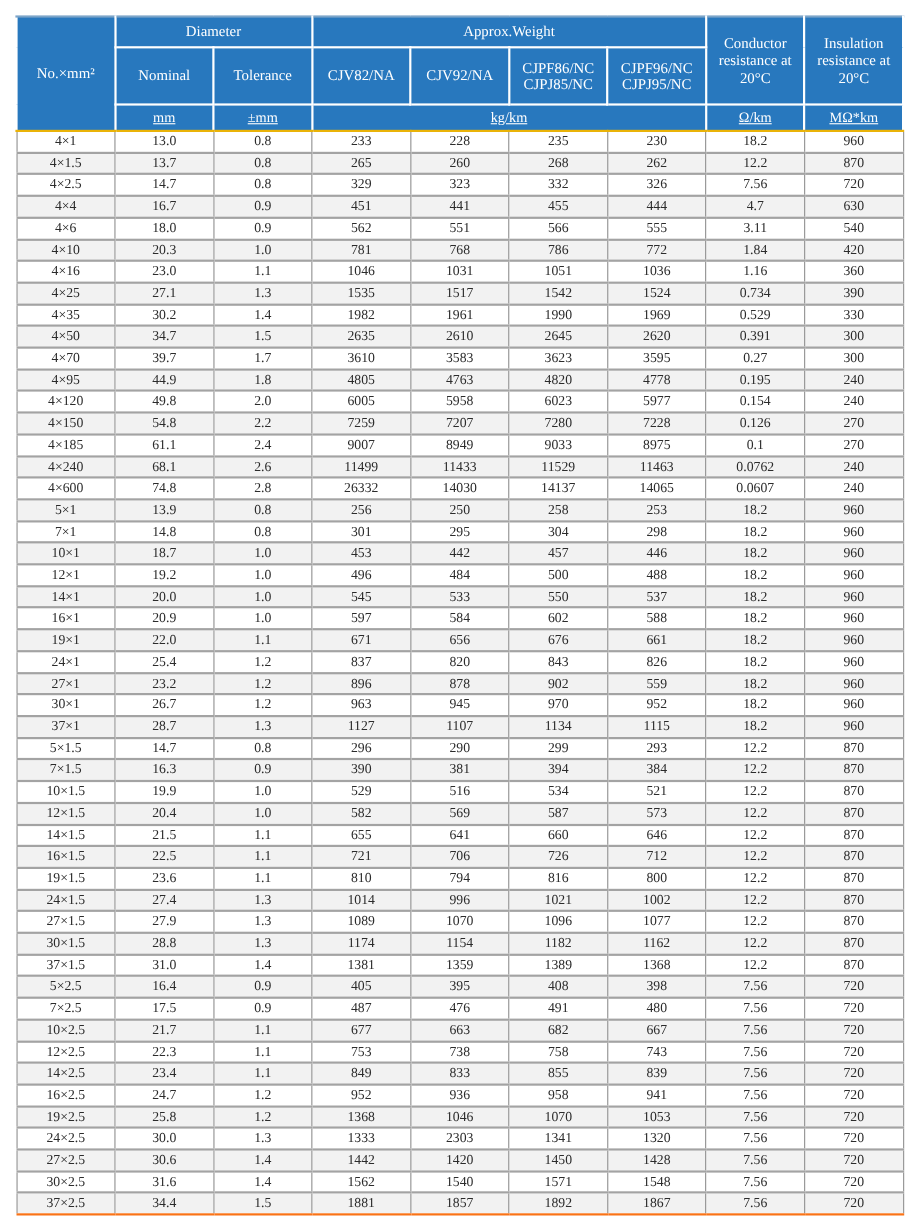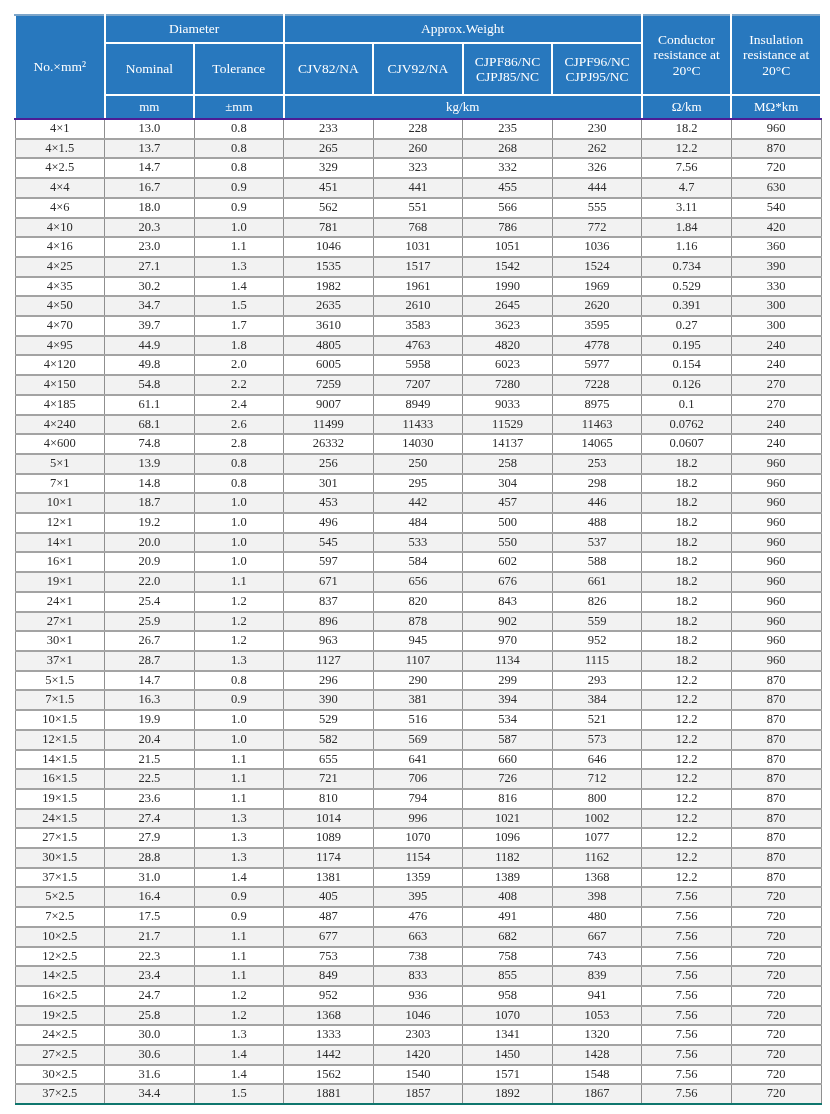--- a/index.html
+++ b/index.html
@@ -29,44 +29,44 @@
     font-weight: normal;
     font-size: 13.5px;
     line-height: 15.5px;
     text-align: center;
     vertical-align: middle;
     border: 2px solid #ffffff;
     padding: 1px 2px;
   }
   tr.h1 > th { border-top: 2px solid #7ca5c9; height: 24px; }
   tr.h2 > th { height: 48px; }
-  tr.h3 > th { height: 20px; font-size: 13px; }
+  tr.h3 > th { height: 20px; font-size: 13px; text-decoration: underline; }
   tr.h3 > th, thead th.span-all {
-    border-bottom: 2px solid #4c1d95;
+    border-bottom: 2px solid #eab308;
   }
 
   
   tbody td {
     text-align: center;
     vertical-align: middle;
     font-size: 12.5px;
     color: #2b2b2b;
     height: 17.7px;
     line-height: 17.7px;
     padding: 0 2px;
     border-left: 1px solid #8f8f8f;
     border-right: 1px solid #8f8f8f;
     border-top: 2px solid #a3a3a3;
     border-bottom: 2px solid #a3a3a3;
     background: #ffffff;
     overflow: hidden;
     white-space: nowrap;
   }
   tbody tr:nth-child(even) td { background: #f2f2f2; }
-  tbody tr:last-child td { border-bottom: 2px solid #0f766e; }
+  tbody tr:last-child td { border-bottom: 2px solid #f97316; }
 </style>
 </head>
 <body>
 
 <div class="page">
   <table class="spec">
     <colgroup>
       <col>
         <col>
         <col>
@@ -372,21 +372,21 @@
           <td>1.2</td>
           <td>837</td>
           <td>820</td>
           <td>843</td>
           <td>826</td>
           <td>18.2</td>
           <td>960</td>
         </tr>
         <tr>
           <td>27×1</td>
-          <td>25.9</td>
+          <td>23.2</td>
           <td>1.2</td>
           <td>896</td>
           <td>878</td>
           <td>902</td>
           <td>559</td>
           <td>18.2</td>
           <td>960</td>
         </tr>
         <tr>
           <td>30×1</td>

